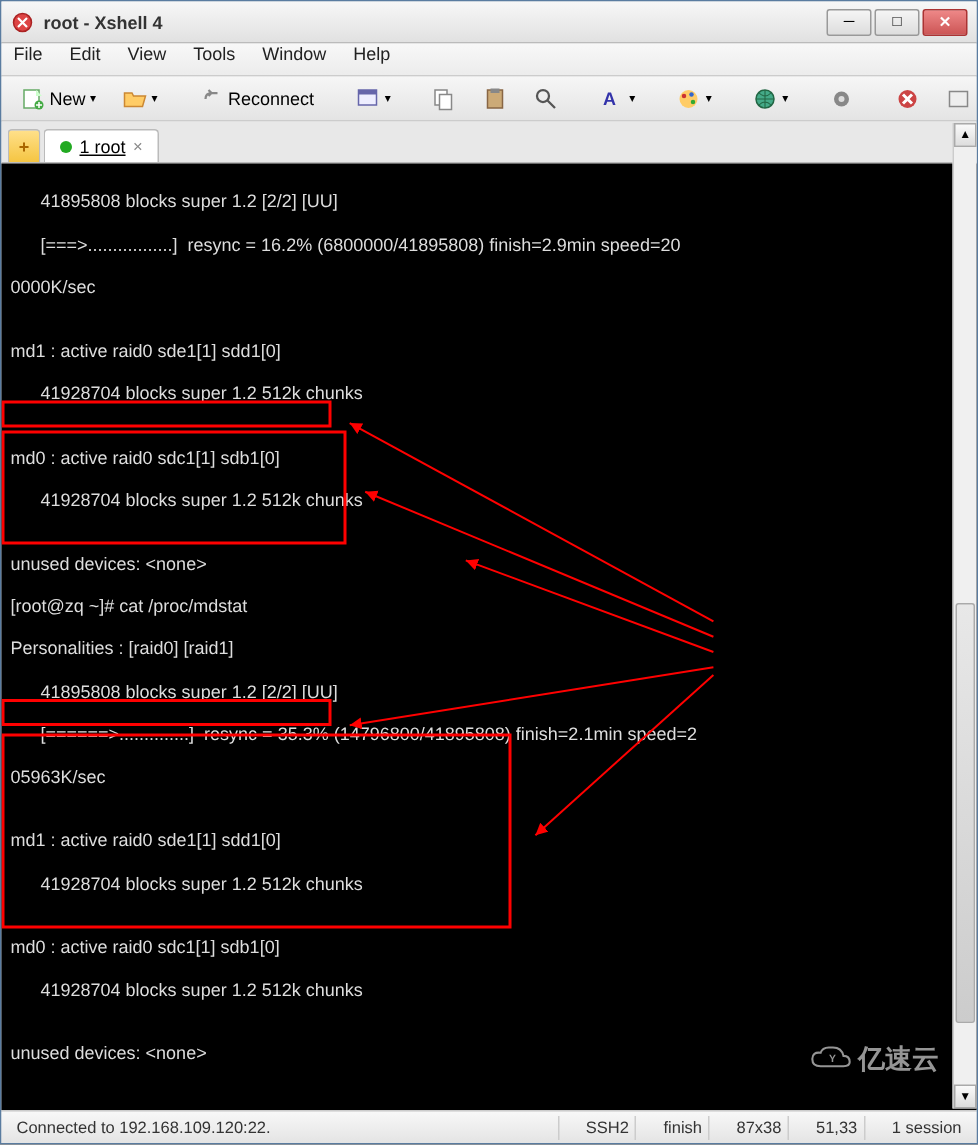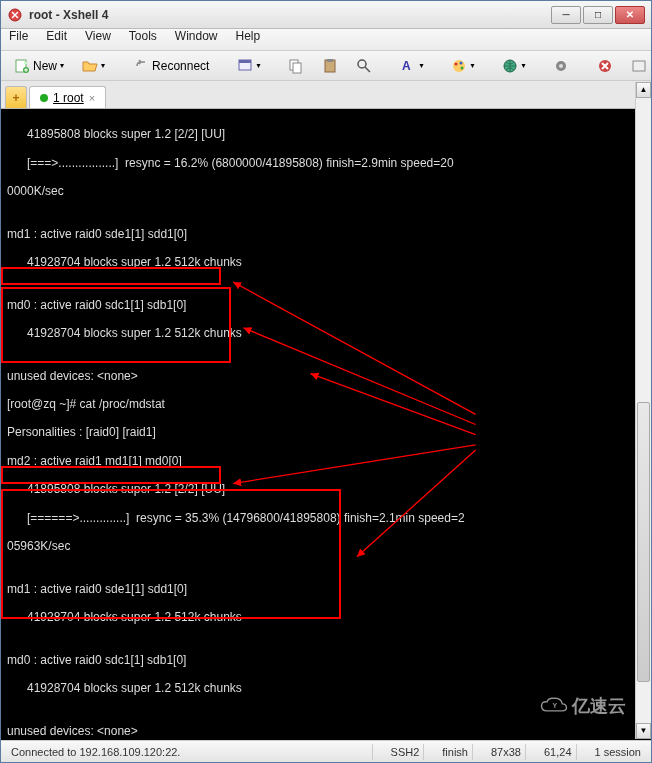--- a/index.html
+++ b/index.html
@@ -181,21 +181,20 @@
 <div class="line"></div>
 <div class="line">md1 : active raid0 sde1[1] sdd1[0]</div>
 <div class="line">      41928704 blocks super 1.2 512k chunks</div>
 <div class="line"></div>
 <div class="line">md0 : active raid0 sdc1[1] sdb1[0]</div>
 <div class="line">      41928704 blocks super 1.2 512k chunks</div>
 <div class="line"></div>
 <div class="line">unused devices: &lt;none&gt;</div>
 <div class="line">[root@zq ~]# cat /proc/mdstat</div>
 <div class="line">Personalities : [raid0] [raid1]</div>
-<div class="line">md2 : active raid1 md1[1] md0[0]</div>
 <div class="line">      41895808 blocks super 1.2 [2/2] [UU]</div>
 <div class="line">      [======&gt;..............]  resync = 35.3% (14796800/41895808) finish=2.1min speed=2</div>
 <div class="line">05963K/sec</div>
 <div class="line"></div>
 <div class="line">md1 : active raid0 sde1[1] sdd1[0]</div>
 <div class="line">      41928704 blocks super 1.2 512k chunks</div>
 <div class="line"></div>
 <div class="line">md0 : active raid0 sdc1[1] sdb1[0]</div>
 <div class="line">      41928704 blocks super 1.2 512k chunks</div>
 <div class="line"></div>
@@ -242,21 +241,21 @@
         </svg>
       <span>亿速云</span>
     </div>
   </div>
 
   <div class="statusbar">
     <div class="cell" style="flex:1">Connected to 192.168.109.120:22.</div>
     <div class="cell">SSH2</div>
     <div class="cell">finish</div>
     <div class="cell">87x38</div>
-    <div class="cell">61,24</div>
+    <div class="cell">51,33</div>
     <div class="cell">1 session</div>
   </div>
 
   <div class="scrollbar">
     <div class="scrollbtn">▲</div>
     <div class="scrollthumb"></div>
     <div class="scrollbtn" style="position:absolute;bottom:0;left:0;right:0">▼</div>
   </div>
 
 </div>

